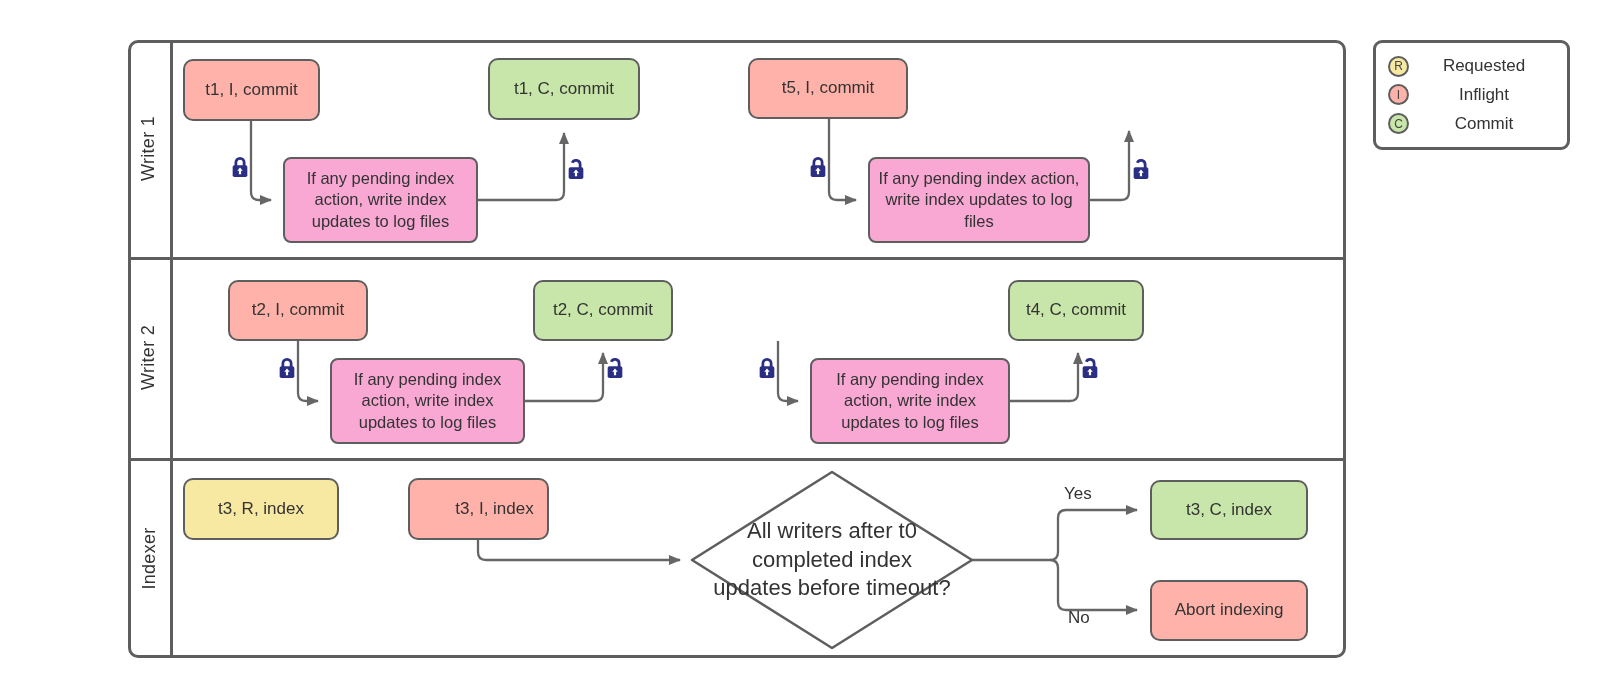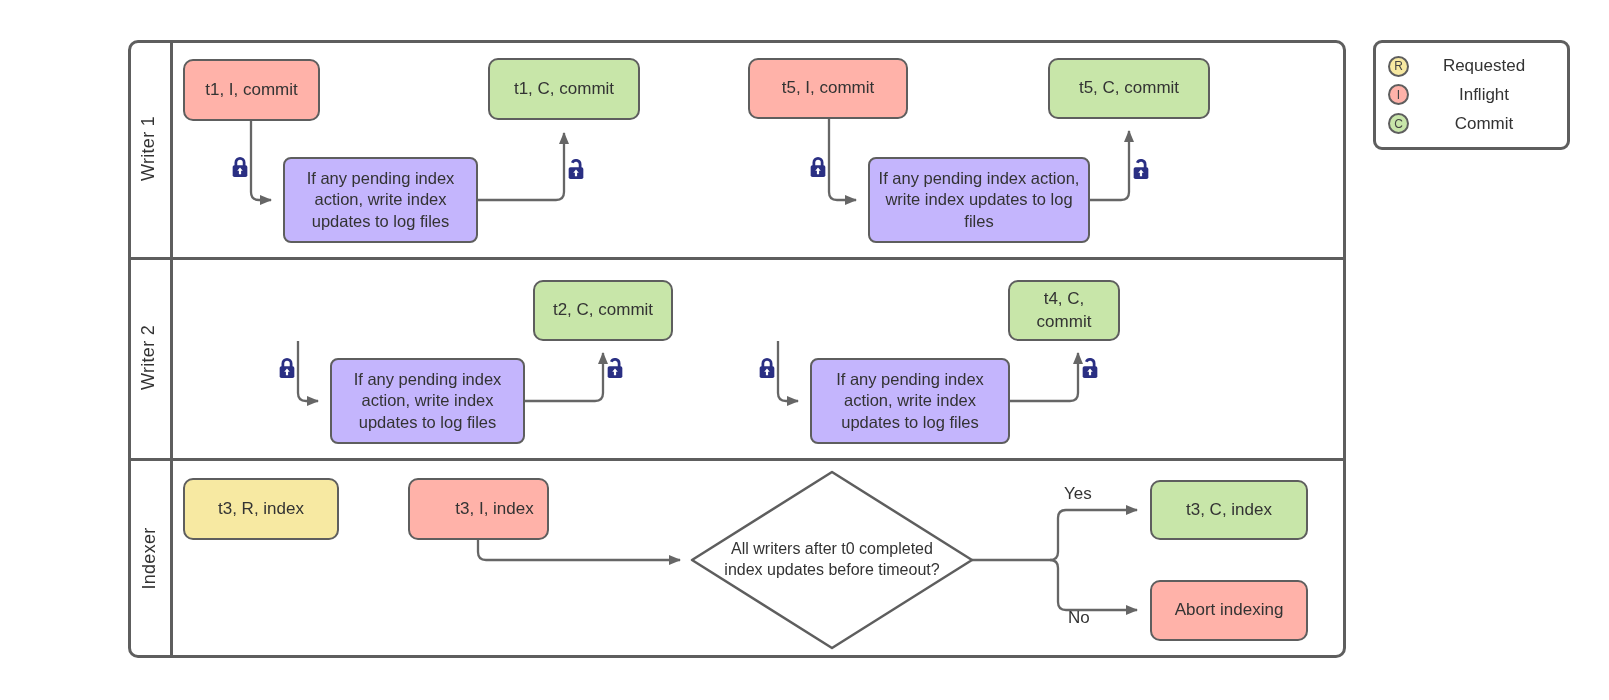--- a/index.html
+++ b/index.html
@@ -9,28 +9,28 @@
   html,body{margin:0;padding:0;background:#ffffff;}
   .canvas{position:relative;width:1609px;height:700px;background:#ffffff;overflow:hidden;
           font-family:"Liberation Sans",sans-serif;color:var(--text);}
   .frame{position:absolute;left:128px;top:40px;width:1218px;height:618px;
          border:3px solid var(--border);border-radius:10px;box-sizing:border-box;background:#fff;}
   .vline{position:absolute;left:170px;top:40px;width:3px;height:618px;background:var(--border);}
   .hline{position:absolute;left:128px;width:1218px;height:3px;background:var(--border);}
   .lane-label-wrap{position:absolute;left:128px;width:42px;display:flex;align-items:center;justify-content:center;}
   .lane-label{transform:rotate(-90deg);white-space:nowrap;font-size:18px;color:var(--text);letter-spacing:.3px;}
   .node{position:absolute;box-sizing:border-box;border:2.5px solid var(--border);border-radius:10px;
-        background:#c4b5fd;display:flex;align-items:center;justify-content:center;text-align:center;
+        background:#f9a8d4;display:flex;align-items:center;justify-content:center;text-align:center;
         font-size:17px;line-height:1.3;color:var(--text);padding:4px 8px;}
   .node.inflight{background:var(--inflight);}
   .node.commit{background:var(--commit);}
   .node.requested{background:var(--requested);}
   .node.process{border-radius:8px;font-size:16.5px;}
   .decision-text{position:absolute;display:flex;align-items:center;justify-content:center;
-        text-align:center;font-size:16px;line-height:1.3;color:var(--text);}
+        text-align:center;font-size:22px;line-height:1.3;color:var(--text);}
   .branch-label{position:absolute;font-size:17px;color:var(--text);}
   svg.overlay{position:absolute;left:0;top:0;pointer-events:none;}
   .lock{position:absolute;width:22px;height:26px;}
   .legend{position:absolute;left:1373px;top:40px;width:197px;height:110px;box-sizing:border-box;
           border:3px solid var(--border);border-radius:9px;background:#fff;
           display:flex;flex-direction:column;justify-content:space-around;padding:9px 12px;}
   .legend-row{display:flex;align-items:center;gap:4px;}
   .legend-circle{width:21px;height:21px;border-radius:50%;border:2px solid var(--border);box-sizing:border-box;
           display:flex;align-items:center;justify-content:center;font-size:12px;color:#444;flex:0 0 auto;}
   .legend-circle.requested{background:var(--requested);}
@@ -79,26 +79,26 @@
       <path d="M1050,560 Q1058,560 1058,568 L1058,602 Q1058,610 1066,610 L1137,610" marker-end="url(#arw)"></path>
     </g>
     <polygon points="692,560 832,472 972,560 832,648" fill="#ffffff" stroke="#5e5e5e" stroke-width="2.5" stroke-linejoin="round"></polygon>
   </svg>
 
   <div class="node inflight" style="left:183px;top:59px;width:137px;height:62px;">t1, I, commit</div>
   <div class="node process" style="left:283px;top:157px;width:195px;height:86px;">If any pending index action, write index updates to log files</div>
   <div class="node commit" style="left:488px;top:58px;width:152px;height:62px;text-align:right;">t1, C, commit</div>
   <div class="node inflight" style="left:748px;top:58px;width:160px;height:61px;">t5, I, commit</div>
   <div class="node process" style="left:868px;top:157px;width:222px;height:86px;">If any pending index action, write index updates to log files</div>
-  <div class="node commit" style="left:1048px;top:58px;width:162px;height:61px;">t5, C, commit</div>
 
+  <div class="node inflight" style="left:228px;top:280px;width:140px;height:61px;">t2, I, commit</div>
   <div class="node process" style="left:330px;top:358px;width:195px;height:86px;">If any pending index action, write index updates to log files</div>
   <div class="node commit" style="left:533px;top:280px;width:140px;height:61px;">t2, C, commit</div>
   <div class="node process" style="left:810px;top:358px;width:200px;height:86px;">If any pending index action, write index updates to log files</div>
-  <div class="node commit" style="left:1008px;top:280px;width:112px;height:61px;">t4, C, commit</div>
+  <div class="node commit" style="left:1008px;top:280px;width:136px;height:61px;">t4, C, commit</div>
 
   <div class="node requested" style="left:183px;top:478px;width:156px;height:62px;">t3, R, index</div>
   <div class="node inflight" style="left:408px;top:478px;width:141px;height:62px;padding-left:40px;">t3, I, index</div>
   <div class="decision-text" style="left:712px;top:518px;width:240px;height:84px;">All writers after t0 completed index updates before timeout?</div>
   <div class="branch-label" style="left:1064px;top:484px;">Yes</div>
   <div class="branch-label" style="left:1068px;top:608px;">No</div>
   <div class="node commit" style="left:1150px;top:480px;width:158px;height:60px;">t3, C, index</div>
   <div class="node inflight" style="left:1150px;top:580px;width:158px;height:61px;">Abort indexing</div>
 
   <svg class="lock" viewBox="0 0 24 26" style="left:229px;top:154px;">

